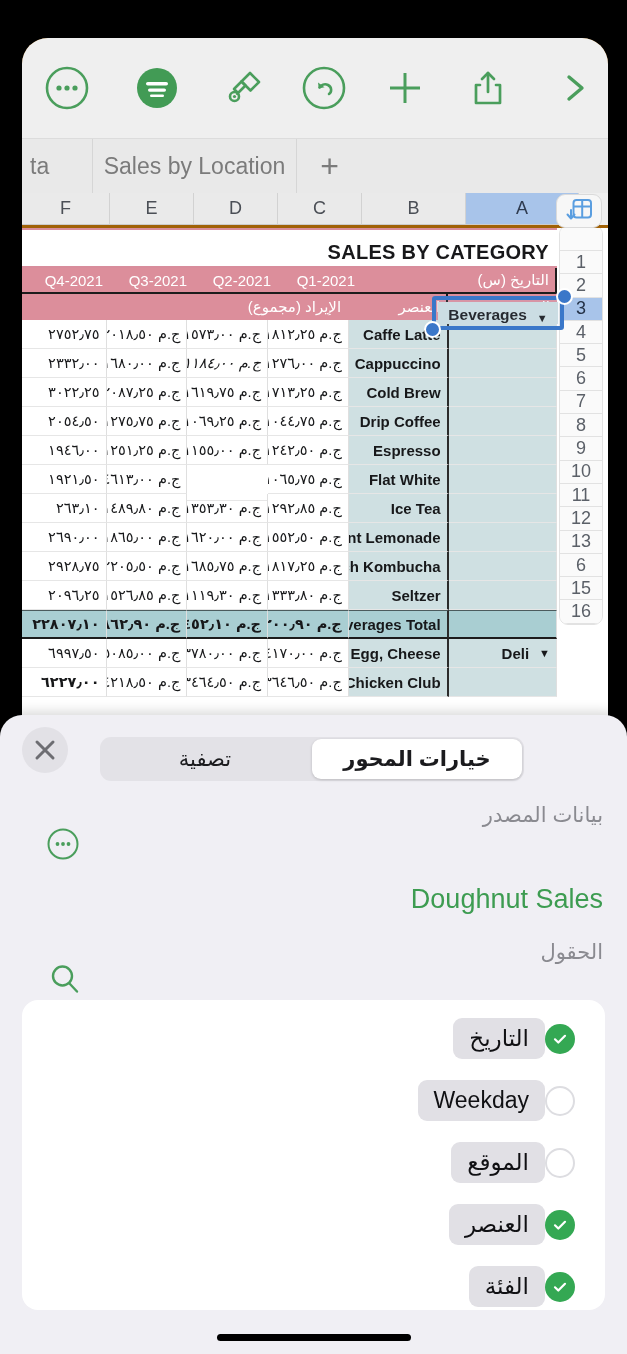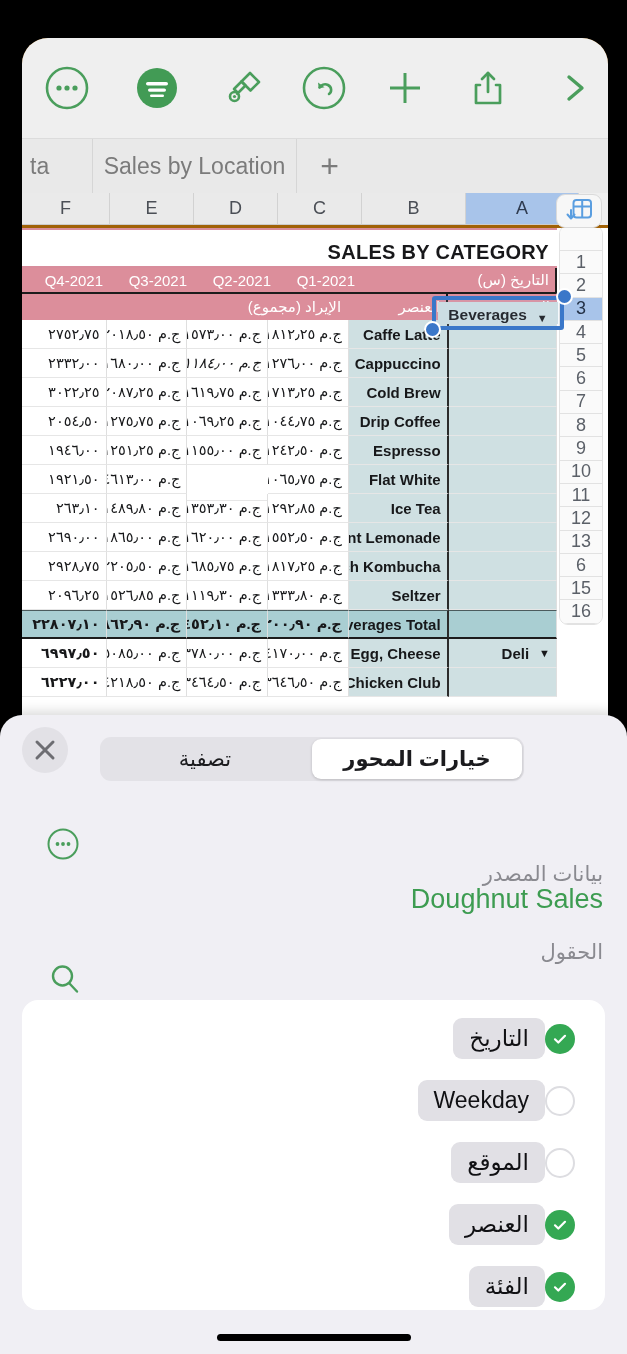--- a/index.html
+++ b/index.html
@@ -318,21 +318,21 @@
             </div>
             <div class="r totrow">
               <div class="c num" style="width: 88px;">٢٢٨٠٧٫١٠</div>
               <div class="c num" style="width: 84px;">ج.م ١٦٨٦٢٫٩٠</div>
               <div class="c num" style="width: 84px;">ج.م ١٣٤٥٢٫١٠</div>
               <div class="c num" style="width: 84px;">ج.م ١٤٢٠٠٫٩٠</div>
               <div class="c cat" style="width: 104px; justify-content: flex-end;">Beverages Total</div>
               <div class="c item" style="width: 113px;"></div>
             </div>
             <div class="r">
-              <div class="c num" style="width: 88px; font-weight: bold;">٦٩٩٧٫٥٠</div>
+              <div class="c num" style="width: 88px;">٦٩٩٧٫٥٠</div>
               <div class="c num" style="width: 84px;">ج.م ٥٠٨٥٫٠٠</div>
               <div class="c num" style="width: 84px;">ج.م ٣٧٨٠٫٠٠</div>
               <div class="c num" style="width: 84px;">ج.م ٤١٧٠٫٠٠</div>
               <div class="c cat" style="width: 104px;">Bacon, Egg, Cheese</div>
               <div class="c item" style="width: 113px;">
                 <span>Deli</span>
                 <span class="caret">▼</span>
               </div>
             </div>
             <div class="r">
@@ -384,21 +384,21 @@
     <svg width="24" height="24" viewBox="0 0 24 24">
       <path d="M4 4 L20 20 M20 4 L4 20" stroke="#6d6d72" stroke-width="3" stroke-linecap="round"></path>
     </svg>
   </div>
 
   <div class="segwrap">
     <div class="seg on">خيارات المحور</div>
     <div class="seg">تصفية</div>
   </div>
 
-  <div class="rowlabel" style="top:862px">بيانات المصدر</div>
+  <div class="rowlabel" style="top:803px">بيانات المصدر</div>
   <div class="dots-circle" style="top:827px">
     <svg width="34" height="34" viewBox="0 0 34 34">
       <circle cx="17" cy="17" r="14.5" fill="none" stroke="#4a9e5c" stroke-width="2"></circle>
       <circle cx="11.5" cy="17" r="1.9" fill="#4a9e5c"></circle>
         <circle cx="17" cy="17" r="1.9" fill="#4a9e5c"></circle>
         <circle cx="22.5" cy="17" r="1.9" fill="#4a9e5c"></circle>
     </svg>
   </div>
 
   <div class="doctitle">Doughnut Sales</div>

